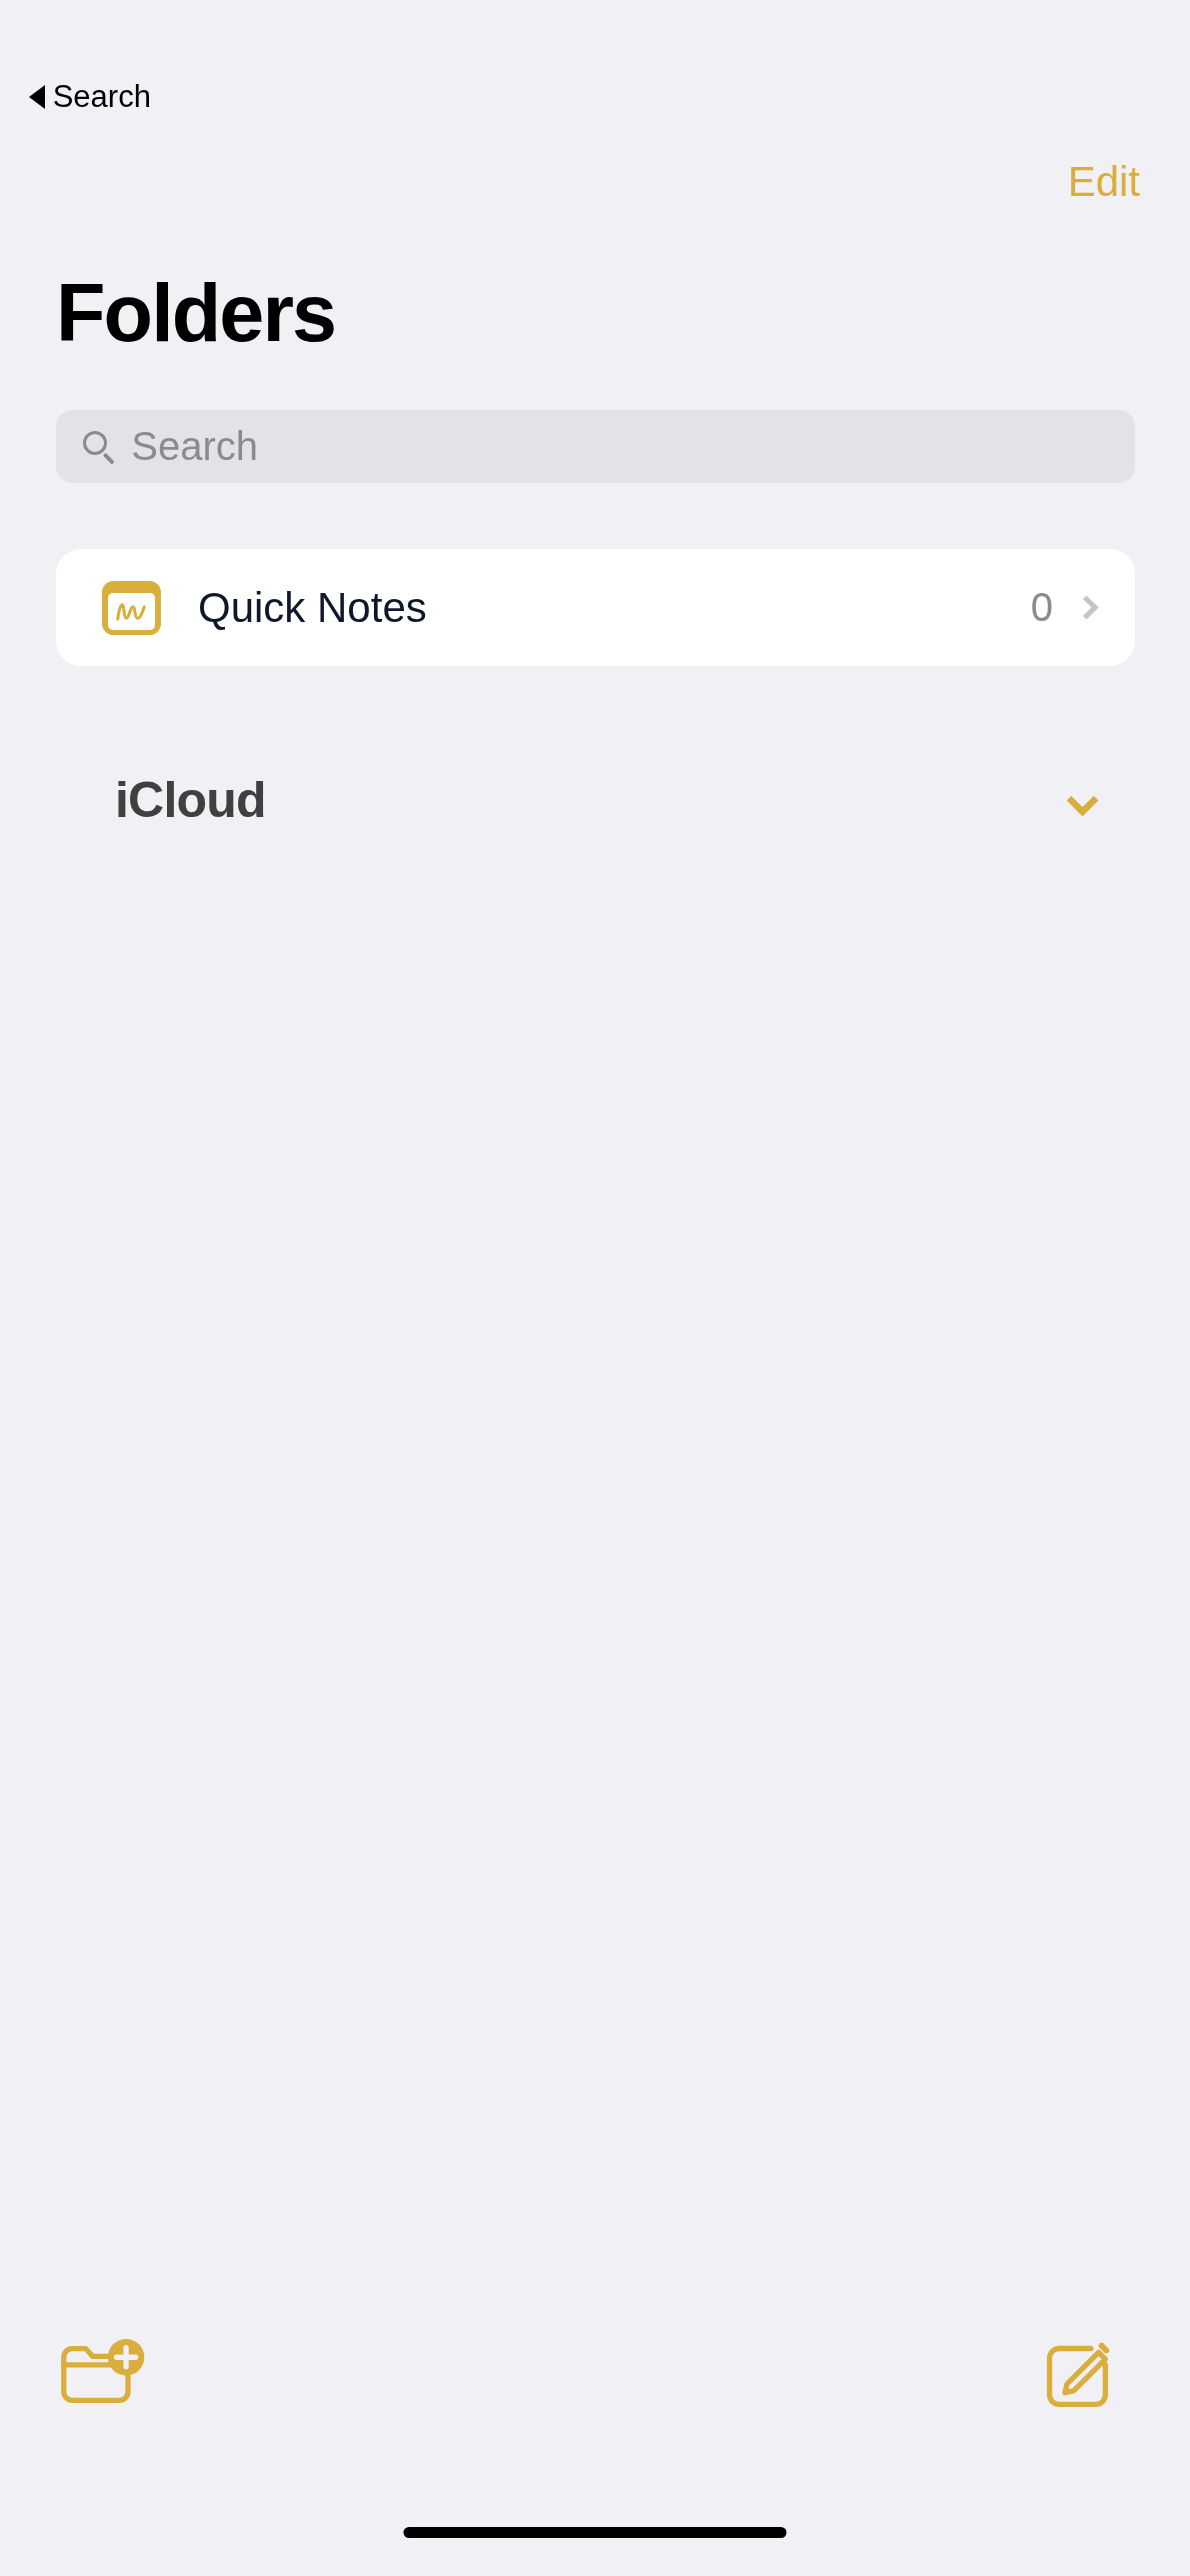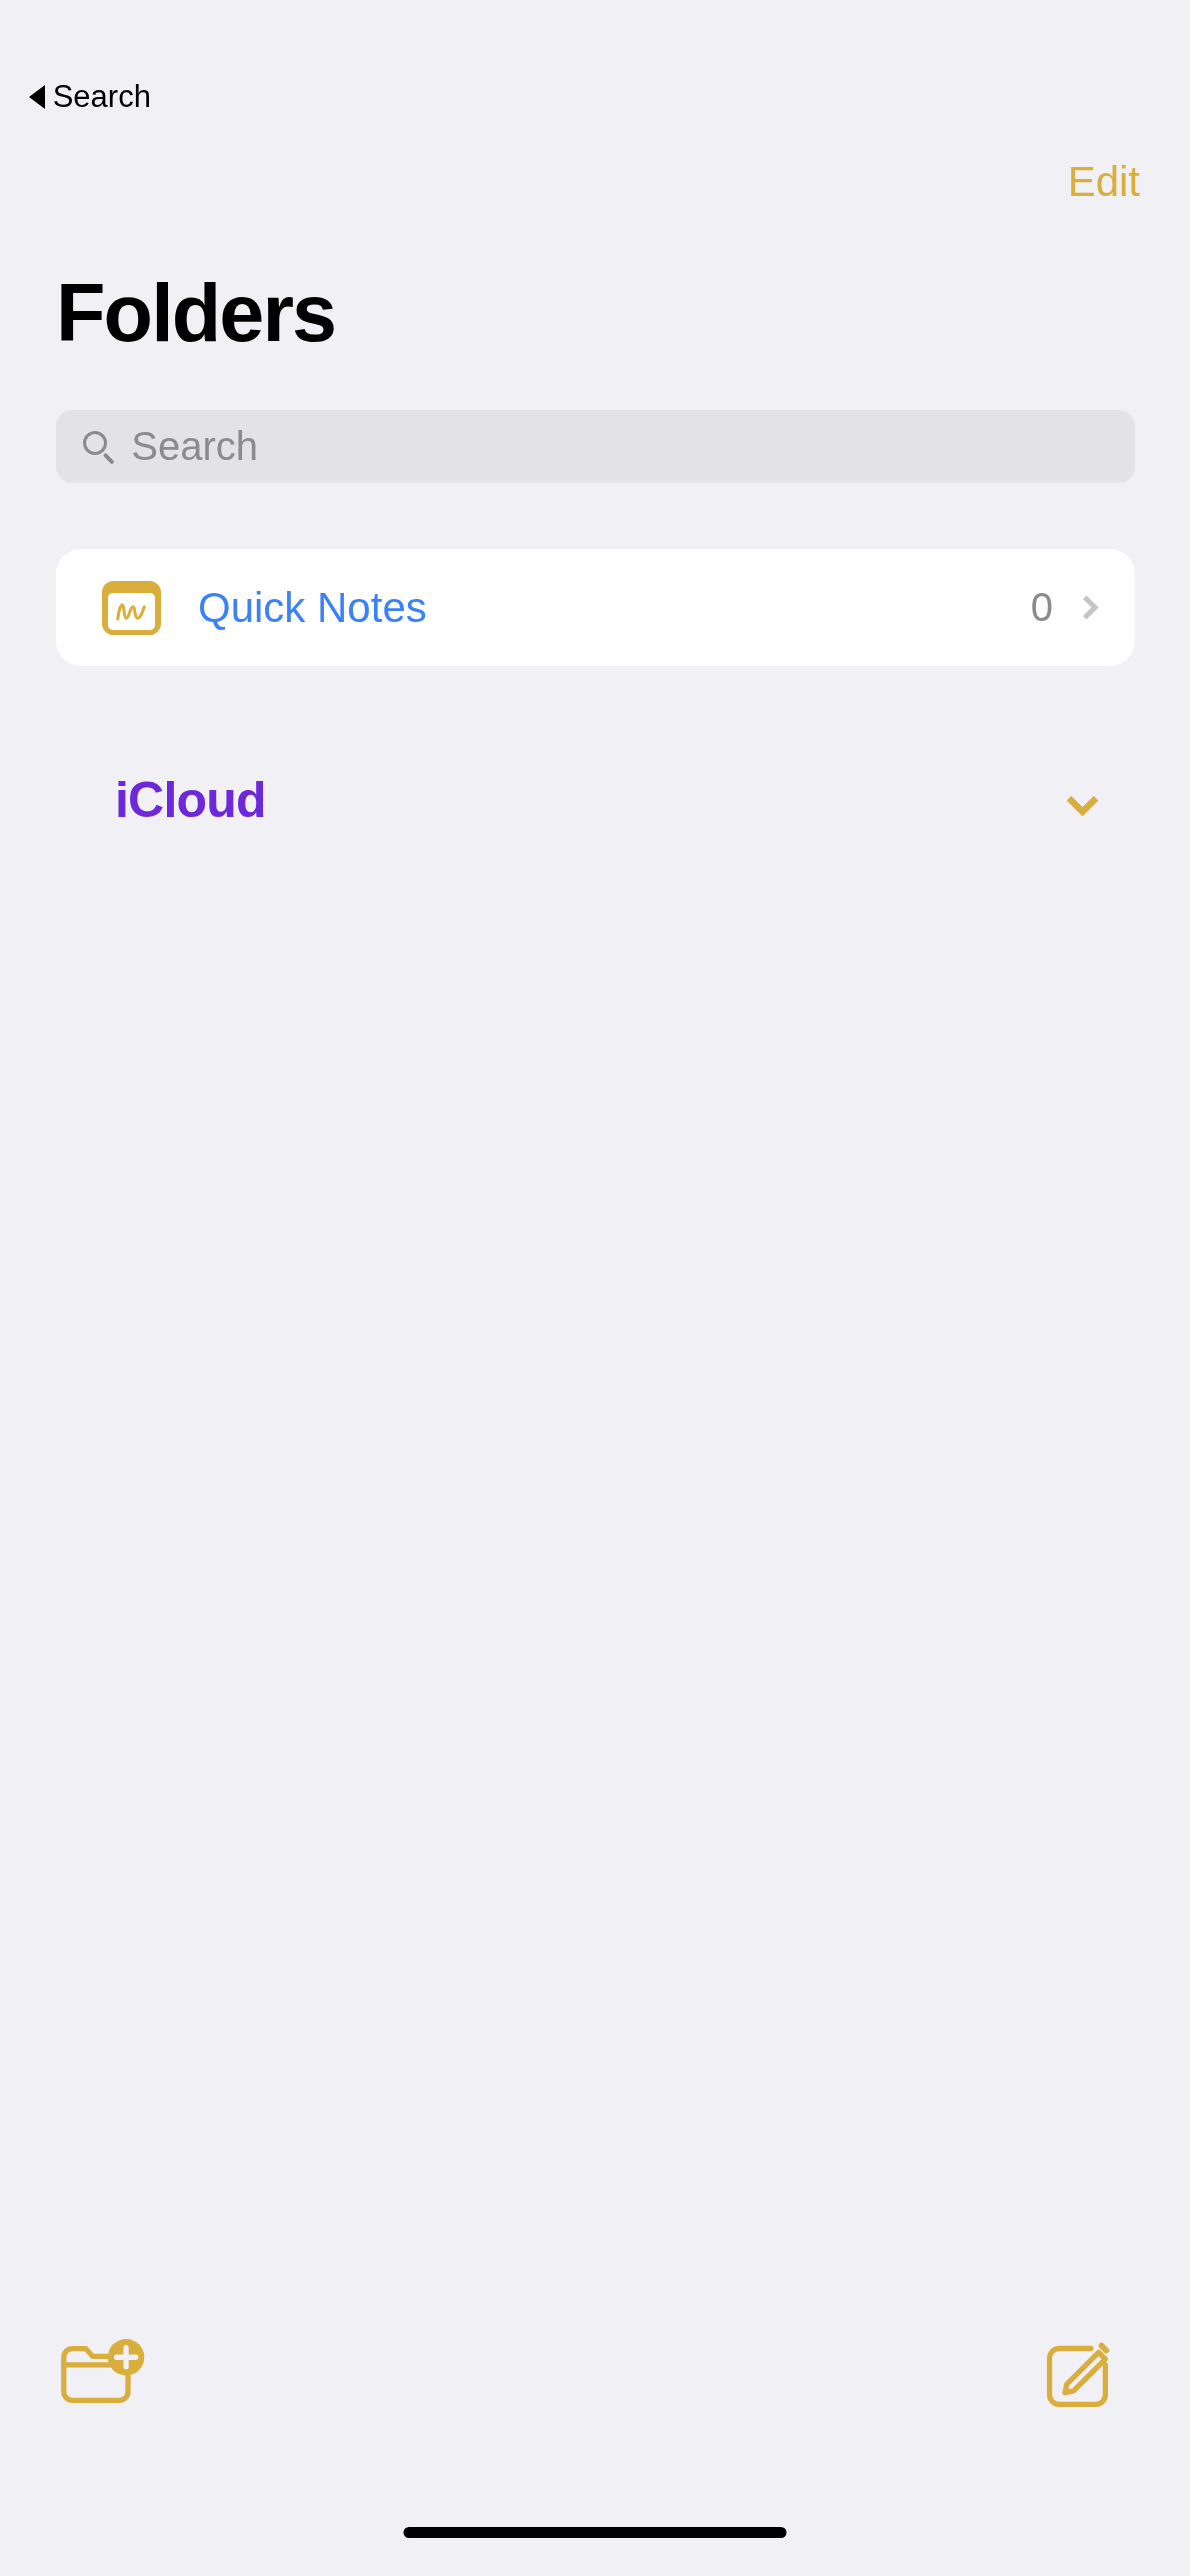--- a/index.html
+++ b/index.html
@@ -87,21 +87,21 @@
   .search-ph { font-size:40px; color:#8A8A8F; }
 
   
   .card {
     position:absolute; left:56px; width:1079px;
     background:#FFFFFF; border-radius:25px;
     display:flex; align-items:center;
   }
   .row-left { display:flex; align-items:center; flex:1; min-width:0; }
   .row-ico { width:71px; flex:none; display:flex; align-items:center; justify-content:center; margin-left:40px; }
-  .row-label { font-size:42px; color:#3b82f6; margin-left:31px; }
+  .row-label { font-size:42px; color:#0f172a; margin-left:31px; }
   .row-right { display:flex; align-items:center; gap:25px; margin-right:40px; }
   .row-count { font-size:40px; color:#8A8A8F; }
   .chev {
     width:17px; height:17px; flex:none;
     border-right:5.8px solid #C4C4C9; border-top:5.8px solid #C4C4C9;
     transform:rotate(45deg);
   }
 
   .card-quicknotes { top:549px; height:117px; }
   .card-notes { top:884px; height:117px; }
@@ -117,21 +117,21 @@
 
   
   .folder-ico svg { display:block; }
 
   
   .section-hdr {
     position:absolute; left:0; width:1190px; top:771px;
     display:flex; align-items:center; justify-content:space-between;
     padding:0 56px 0 115px;
   }
-  .section-title { font-size:50px; font-weight:700; color:#6d28d9; letter-spacing:-0.8px; }
+  .section-title { font-size:50px; font-weight:700; color:#404040; letter-spacing:-0.8px; }
   .section-chev {
     width:23px; height:23px; margin-right:40px;
     border-right:7.7px solid #D9AE3C; border-bottom:7.7px solid #D9AE3C;
     transform:rotate(45deg); border-radius:1.9px;
   }
 
   
   .toolbar { position:absolute; left:0; bottom:123px; width:1190px; height:125px; }
   .tb-newfolder { position:absolute; left:59px; top:9.6px; }
   .tb-compose { position:absolute; right:75px; top:7.7px; }

